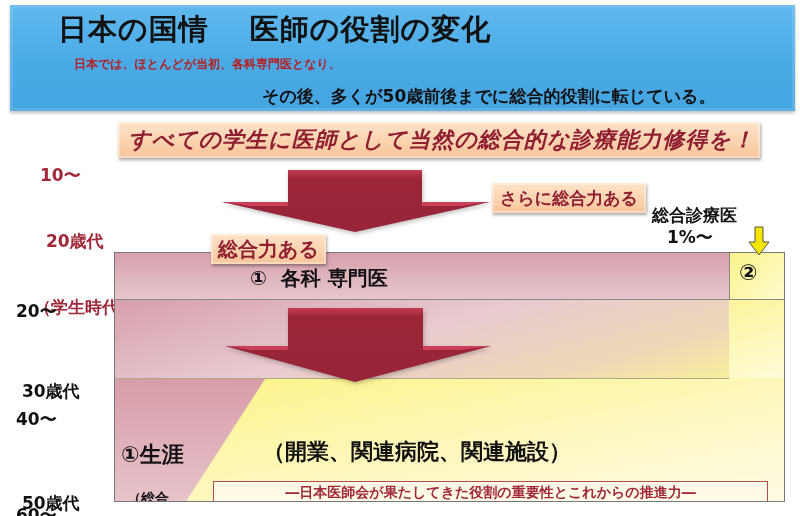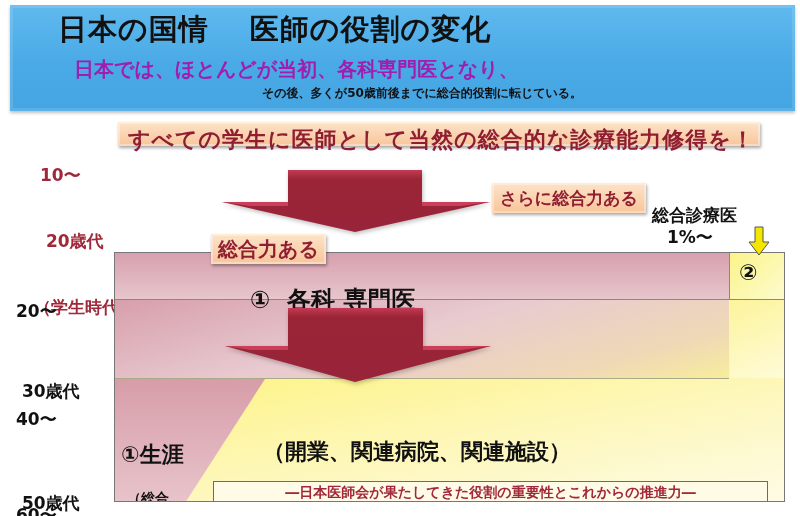--- a/index.html
+++ b/index.html
@@ -14,41 +14,42 @@
   .banner {
     left:10px; top:5px; width:785px; height:106px;
     background: linear-gradient(180deg, #5fb9ee 0%, #4aaae6 55%, #45a5e2 100%);
     box-shadow: 0 2px 3px rgba(0,0,0,0.25), inset 0 0 0 3px rgba(255,255,255,0.12);
   }
   .banner-title {
     left:58px; top:10px; font-size:29px; font-weight:bold; color:#111;
     letter-spacing:1px; white-space:pre;
   }
   .banner-line1 {
-    left:74px; top:56px; font-size:20px; font-weight:bold; color:#a21caf; white-space:pre;
+    left:74px; top:56px; font-size:12px; font-weight:bold; color:#b91c1c; white-space:pre;
   }
   .banner-line2 {
-    left:262px; top:85px; font-size:12px; font-weight:bold; color:#111; white-space:pre;
+    left:262px; top:85px; font-size:17px; font-weight:bold; color:#111; white-space:pre;
   }
 
   
   .age { font-weight:bold; font-size:17px; line-height:22px; white-space:pre; }
   .age-red { color:#a0283a;margin-left:24px; }
   .age-black { color:#111; }
 
   
   .orange-box {
     background: linear-gradient(180deg, #fde3c8 0%, #f8c59a 100%);
     box-shadow: 1px 2px 3px rgba(0,0,0,0.35), inset 0 0 0 2px rgba(255,255,255,0.35);
     color:#8f1e32; font-weight:bold; white-space:pre;
   }
   .motto {
-    left:118px; top:122px; width:642px; height:24px;
+    left:118px; top:122px; width:642px; height:36px;
     font-size:22px; line-height:36px; padding-left:10px; box-sizing:border-box;
     letter-spacing:1px;
+    font-style:italic;
   }
   .tag-more { left:492px; top:183px; height:30px; padding:0 8px; font-size:17px; line-height:30px; }
   .tag { left:211px; top:234px; height:30px; padding:0 7px; font-size:20px; line-height:30px; z-index:6; }
 
   
   .main-box {
     left:114px; top:252px; width:671px; height:250px;
     border:1px solid #777; box-sizing:border-box;
     background:#fdf7b6;
     overflow:hidden;
@@ -76,21 +77,21 @@
     left:0; top:126px; width:671px; height:124px;
     background: linear-gradient(170deg, #fef383 0%, #fdf7b9 50%, #fefbe6 100%);
   }
   .pink-tri {
     left:0; top:126px; width:150px; height:124px;
     background: linear-gradient(180deg, #d79da9 0%, #e8c4cb 100%);
     clip-path: polygon(0 0, 100% 0, 70px 100%, 0 100%);
   }
 
   .big-text { font-weight:bold; color:#111; white-space:pre; }
-  .specialist { left:135px; top:12px; font-size:24px;margin-top:19px; }
+  .specialist { left:135px; top:12px; font-size:20px; }
   .circle2-top { left:624px; top:7px; font-size:22px; }
   .lifelong { left:6px; top:132px; font-size:22px; line-height:28px; text-align:center; }
   .lifelong-sub { left:12px; top:198px; font-size:14px; line-height:19px; }
   .kakari { left:122px; top:152px; font-size:22px; }
   .kakari-sub { left:148px; top:184px; font-size:22px; }
   .jma-box {
     left:98px; top:228px; width:555px; height:22px;
     border:1px solid #b34a5a; background:#fffbe6;
     color:#a0283a; font-weight:bold; font-size:14px; line-height:21px; text-align:center;
     white-space:pre; box-sizing:border-box;

